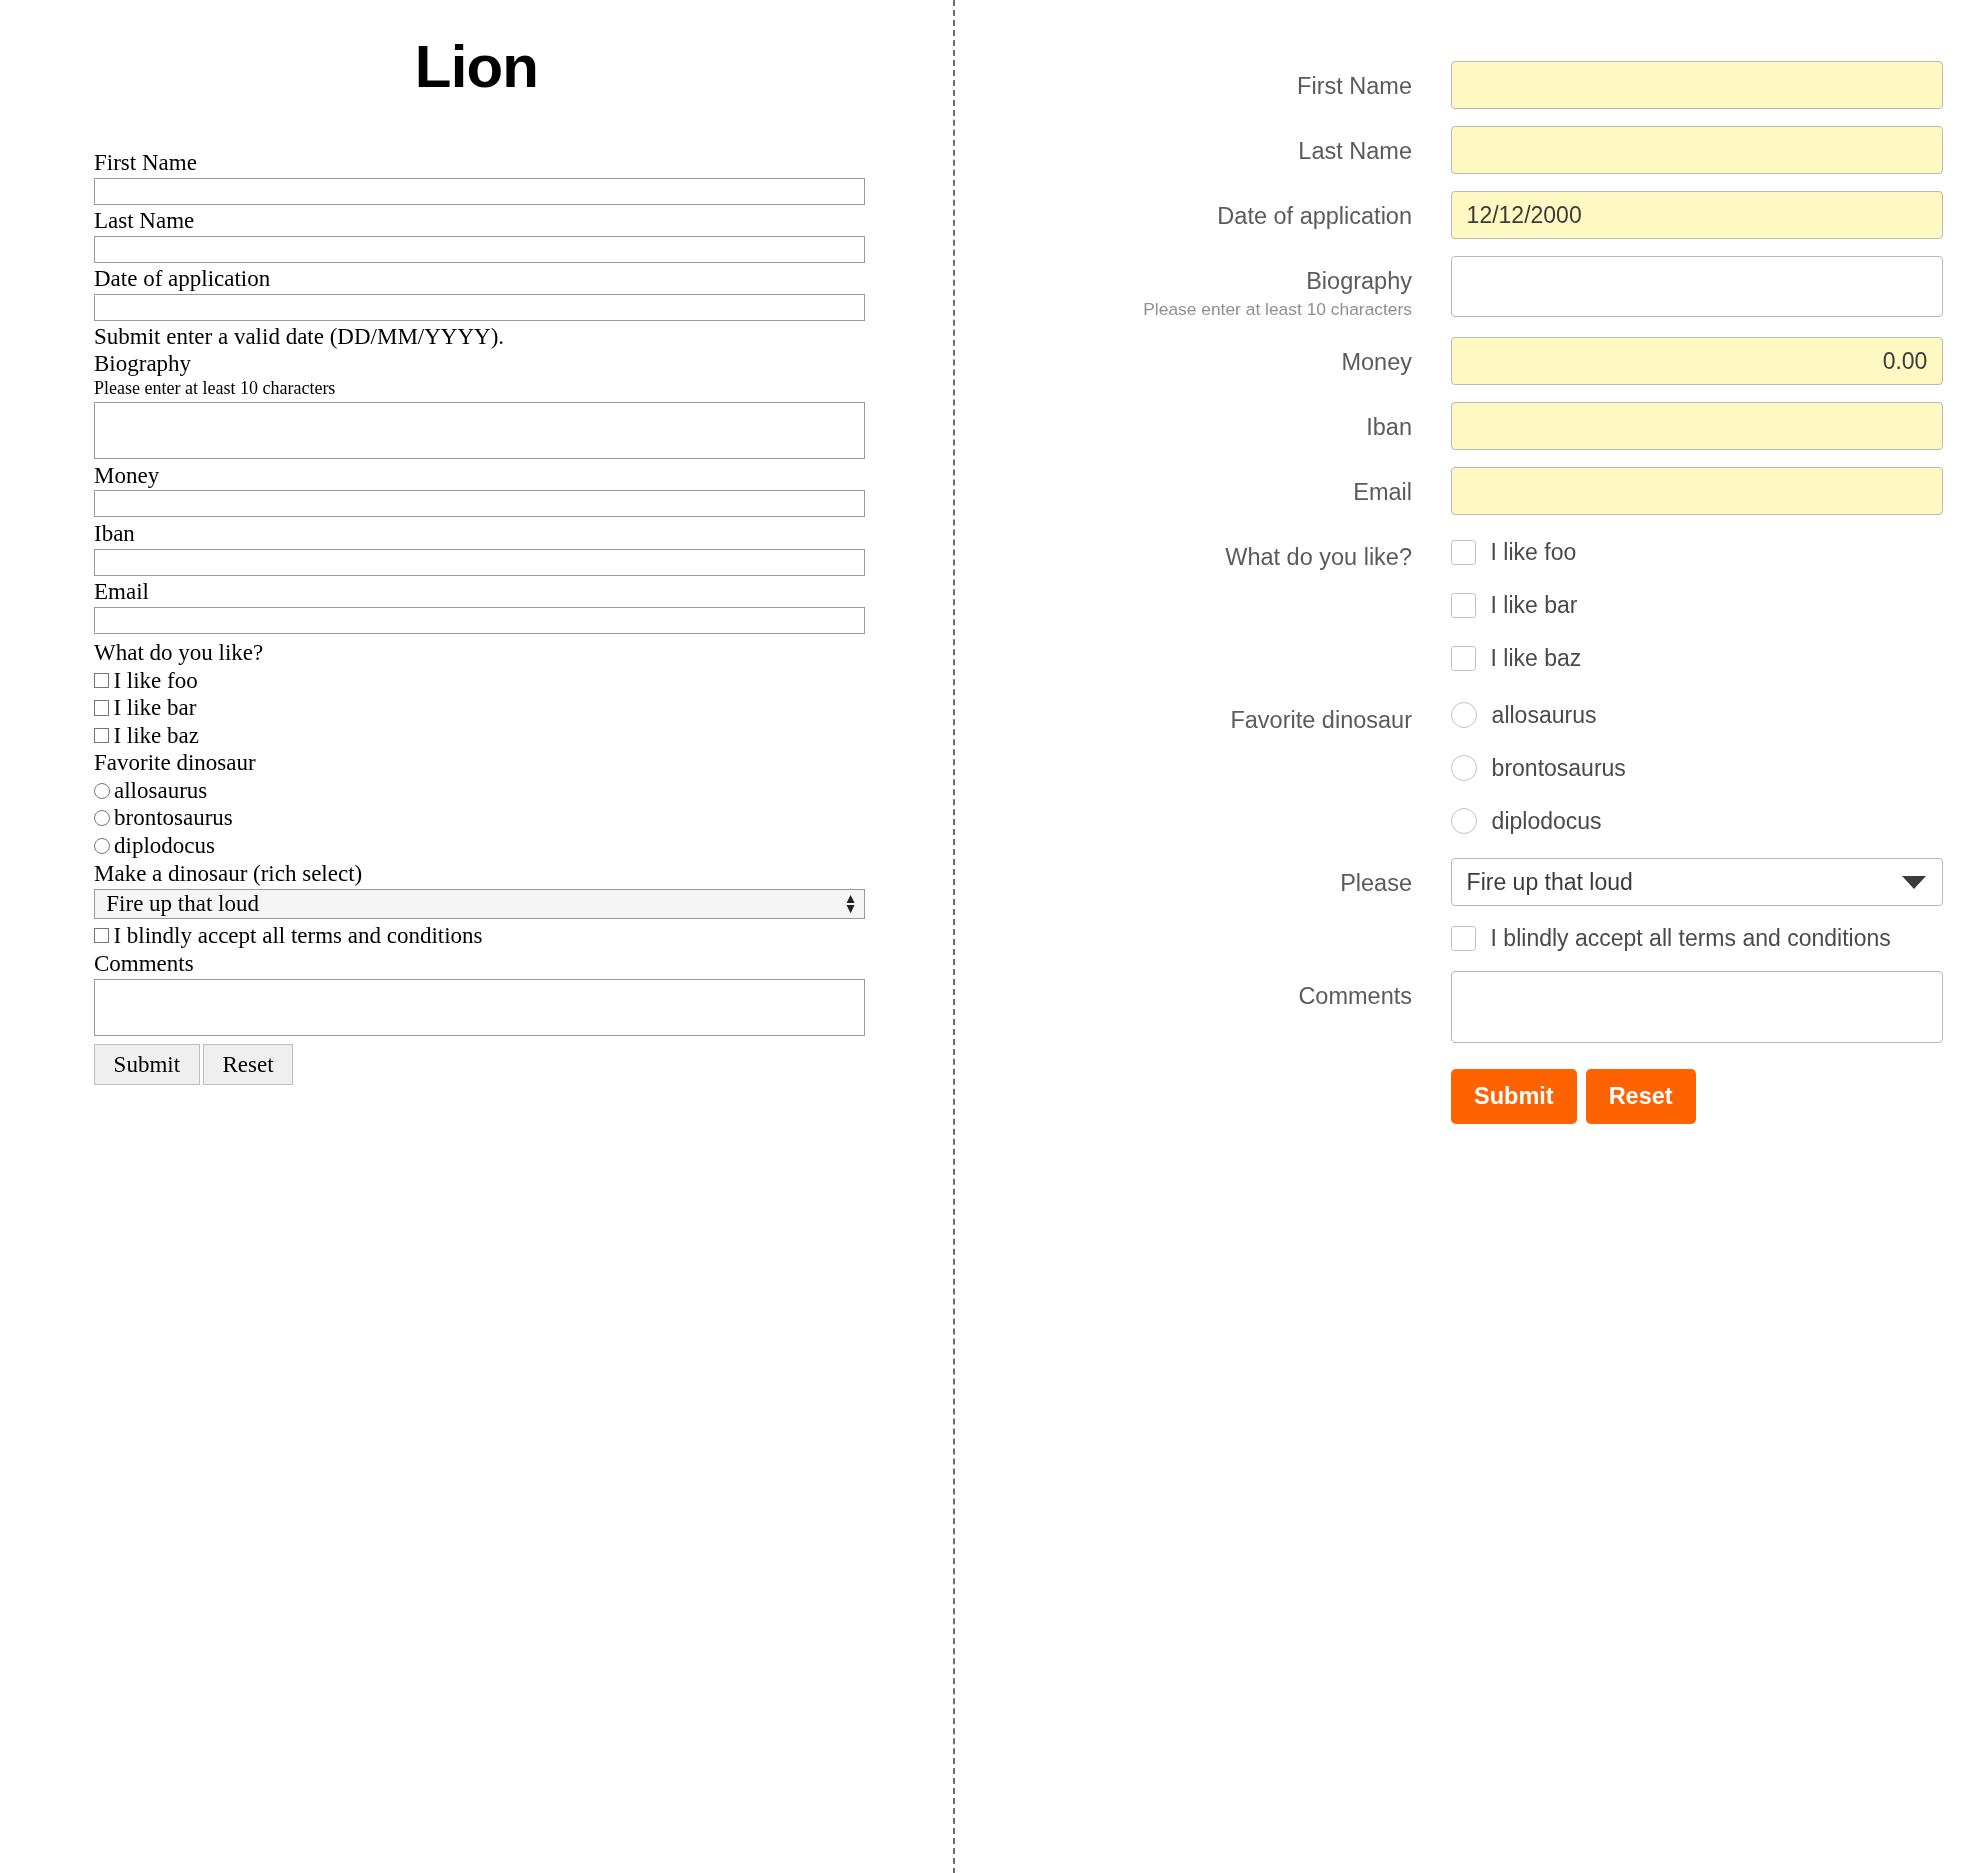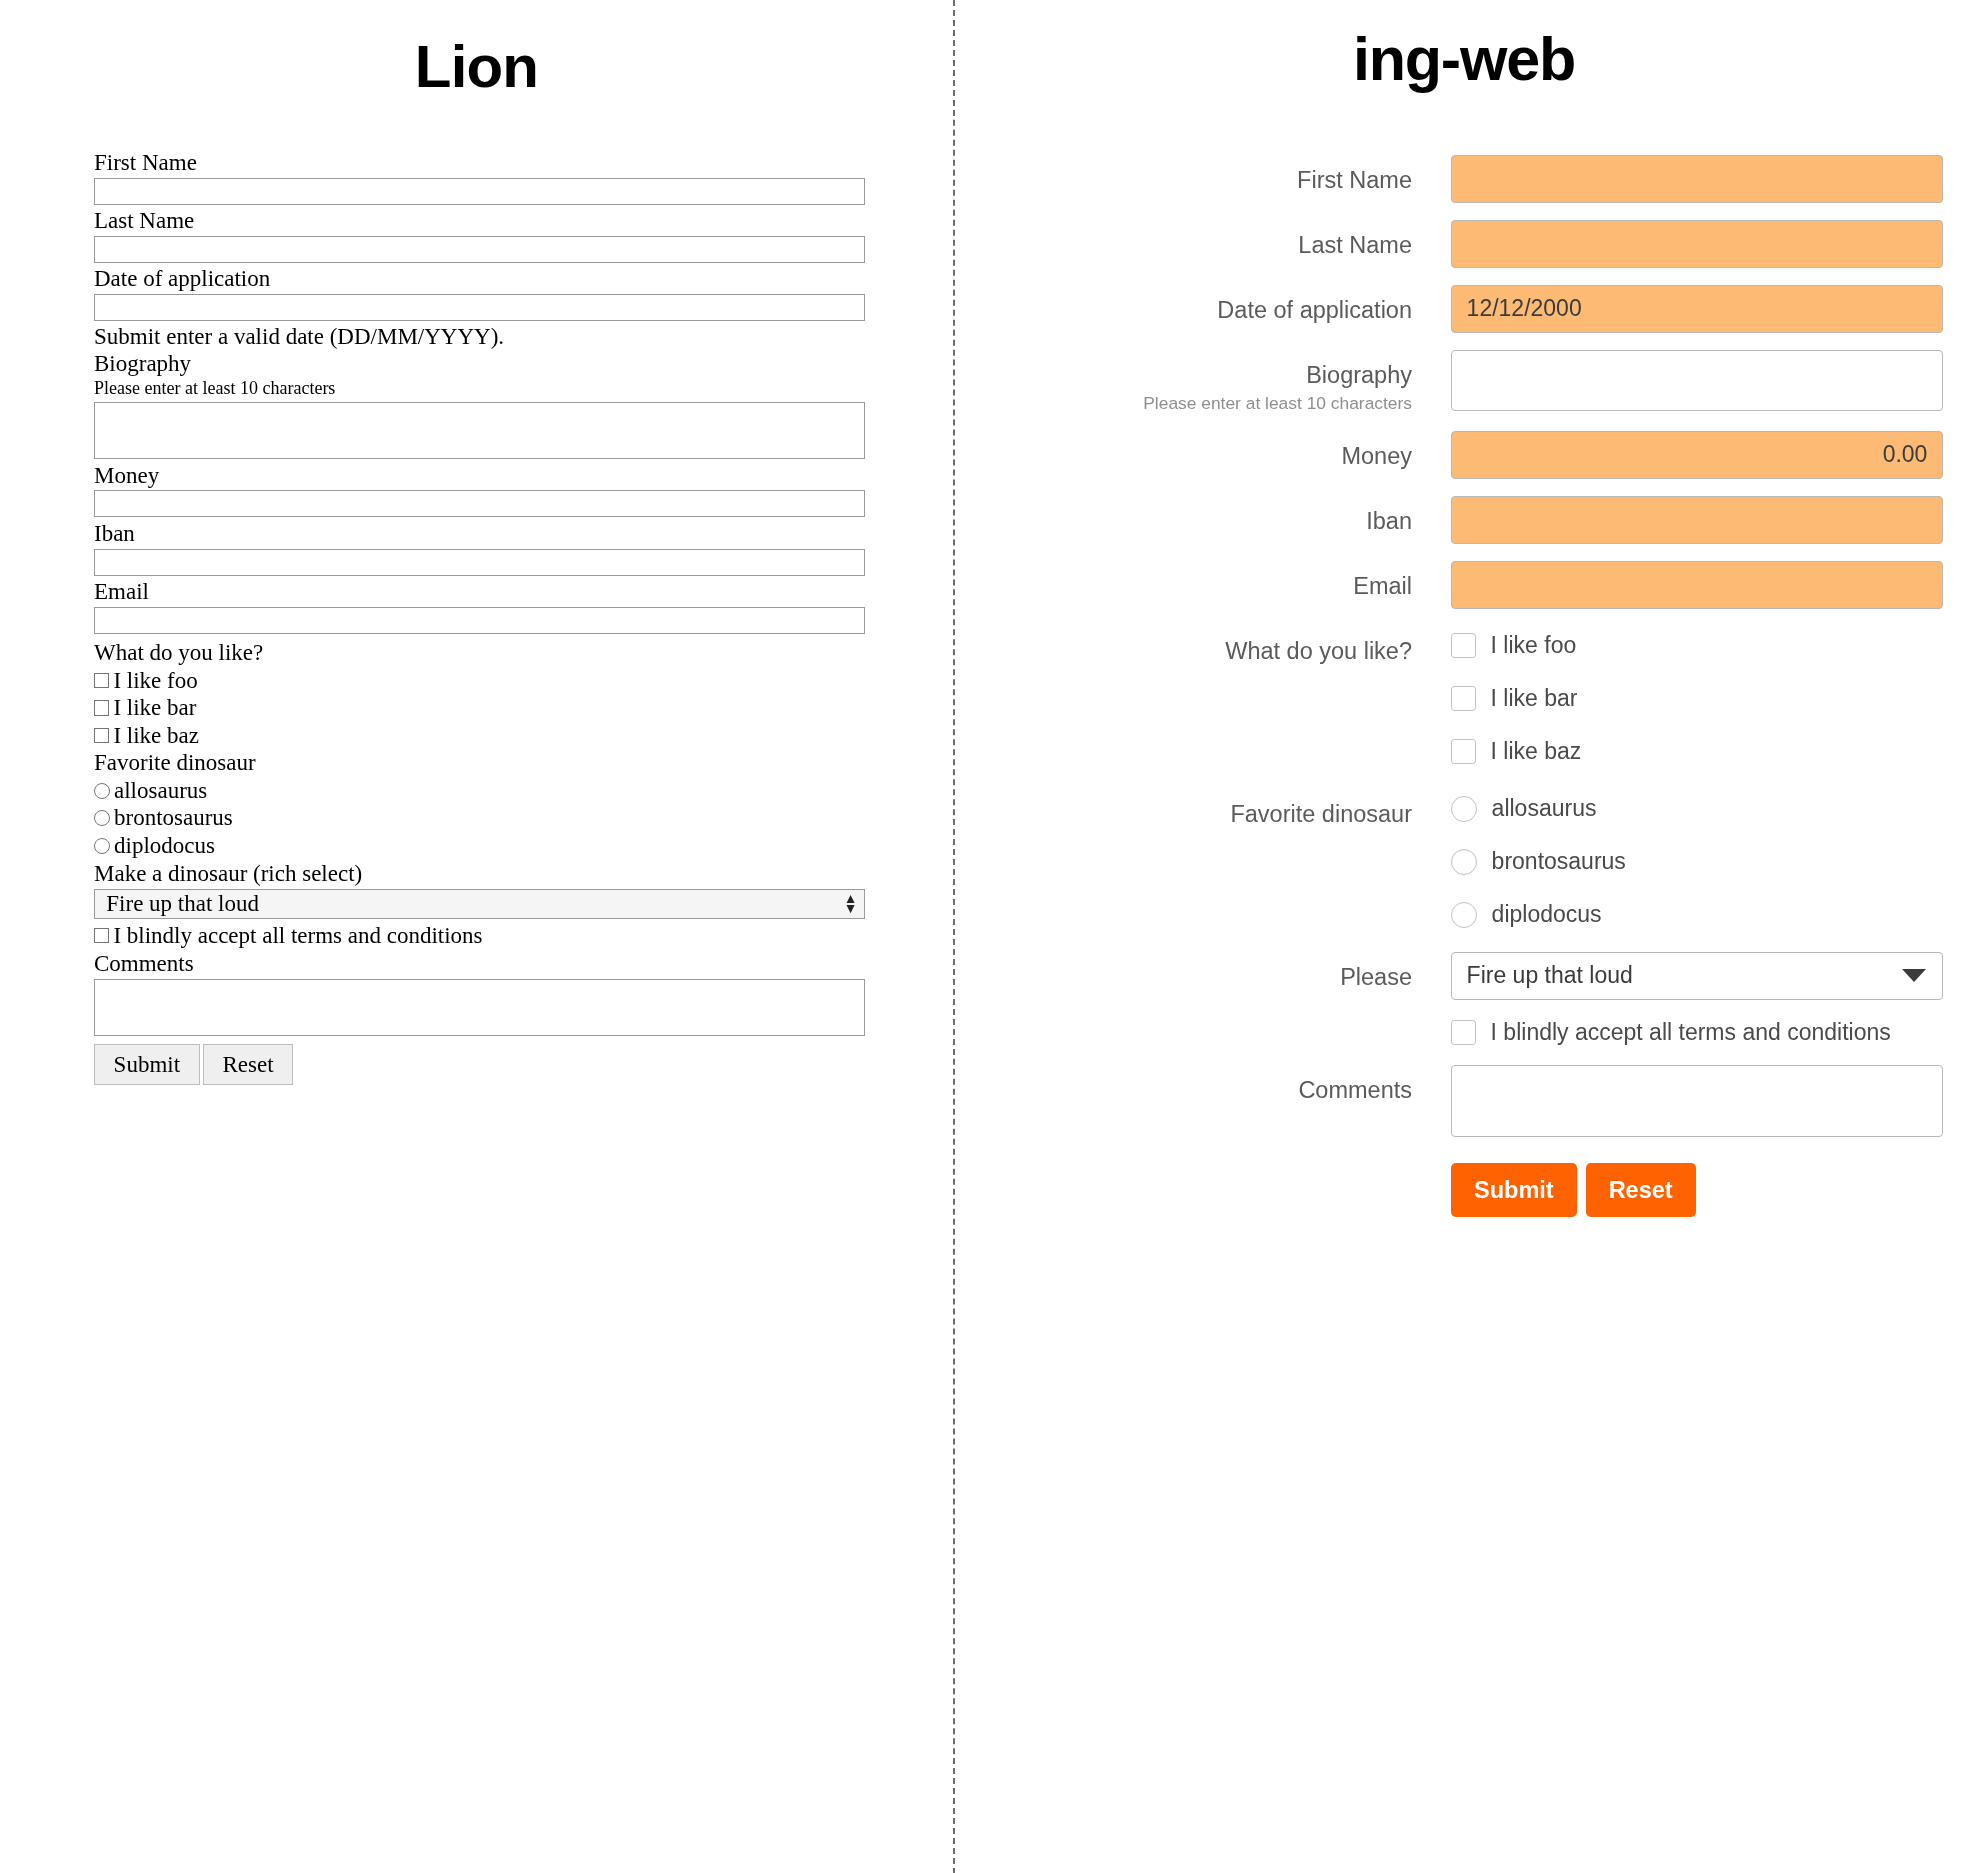--- a/index.html
+++ b/index.html
@@ -178,21 +178,21 @@
     white-space: nowrap;
   }
   .r-fieldcol {
     flex: 1;
   }
   .r-input {
     width: 492px;
     height: 48px;
     border: 1.2px solid #b9b9b9;
     border-radius: 4px;
-    background: #fdba74;
+    background: #fef9c3;
     display: flex;
     align-items: center;
     padding: 0 14.6px;
     font-size: 23px;
     color: #3b3b3b;
   }
   .r-input.right-text { justify-content: flex-end; }
   .r-textarea {
     width: 492px;
     height: 61px;
@@ -377,21 +377,20 @@
         <button class="l-btn">Submit</button>
         <button class="l-btn">Reset</button>
       </div>
 
     </div>
   </div>
 
   <div class="divider"></div>
 
   <div class="pane-right">
-    <h1 class="title-right">ing-web</h1>
 
     <div class="r-form">
 
       <div class="r-row">
         <div class="r-labelcol">
           <span class="r-label">First Name</span>
         </div>
         <div class="r-fieldcol">
           <div class="r-input"></div>
         </div>

